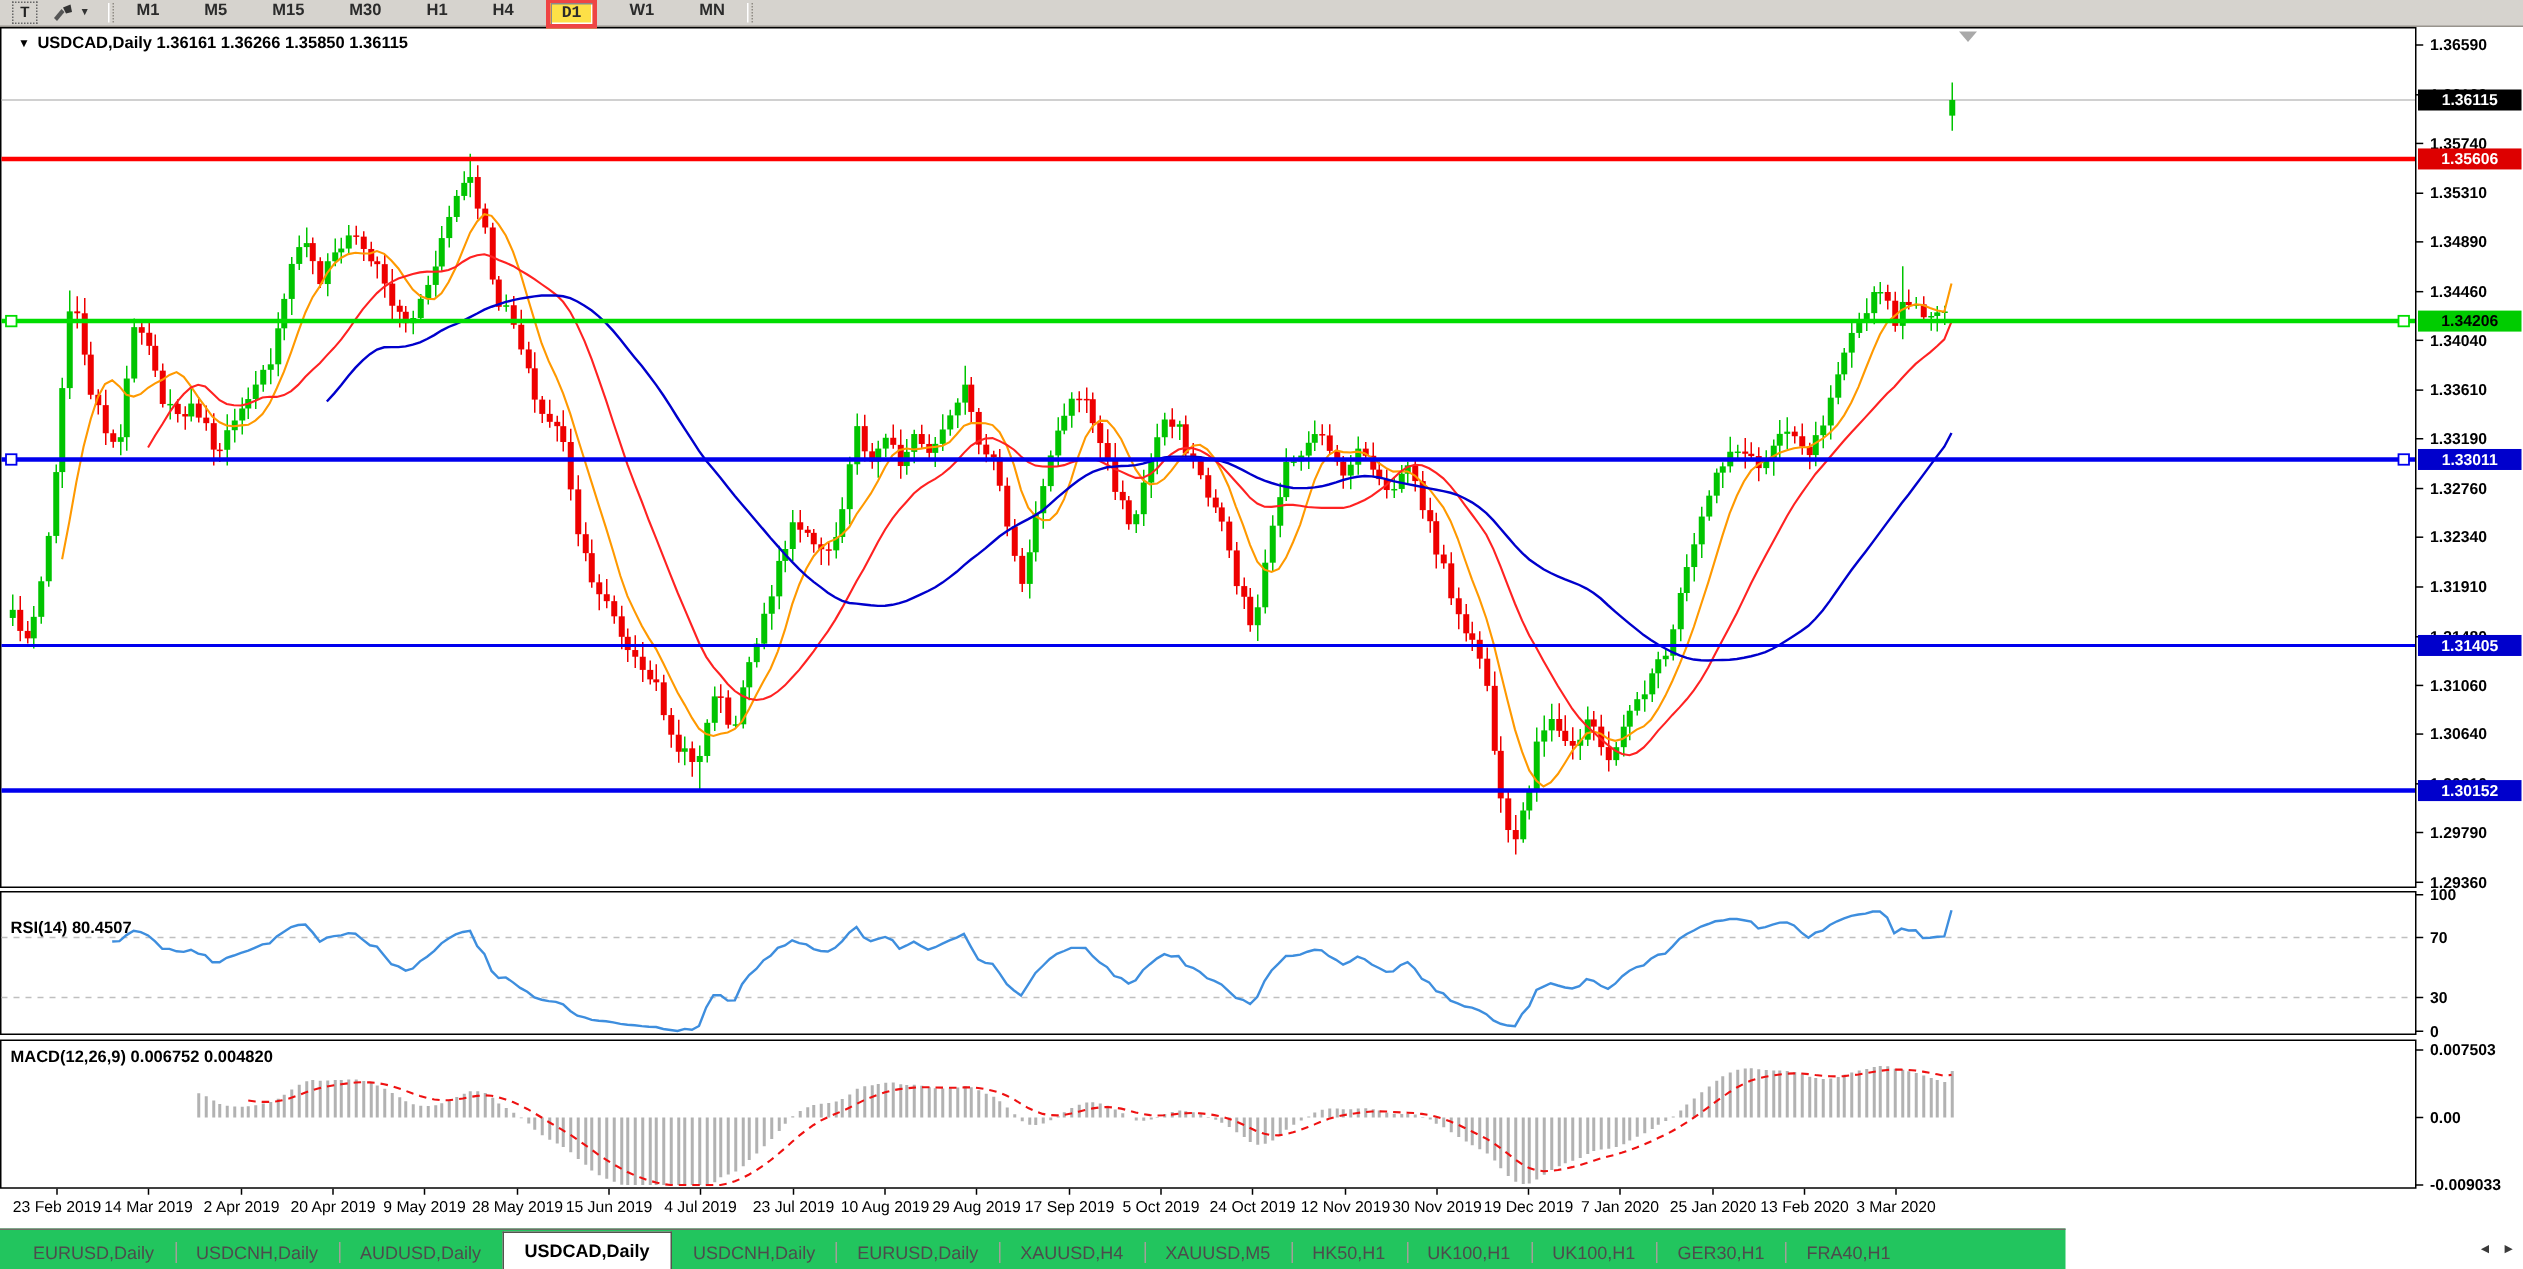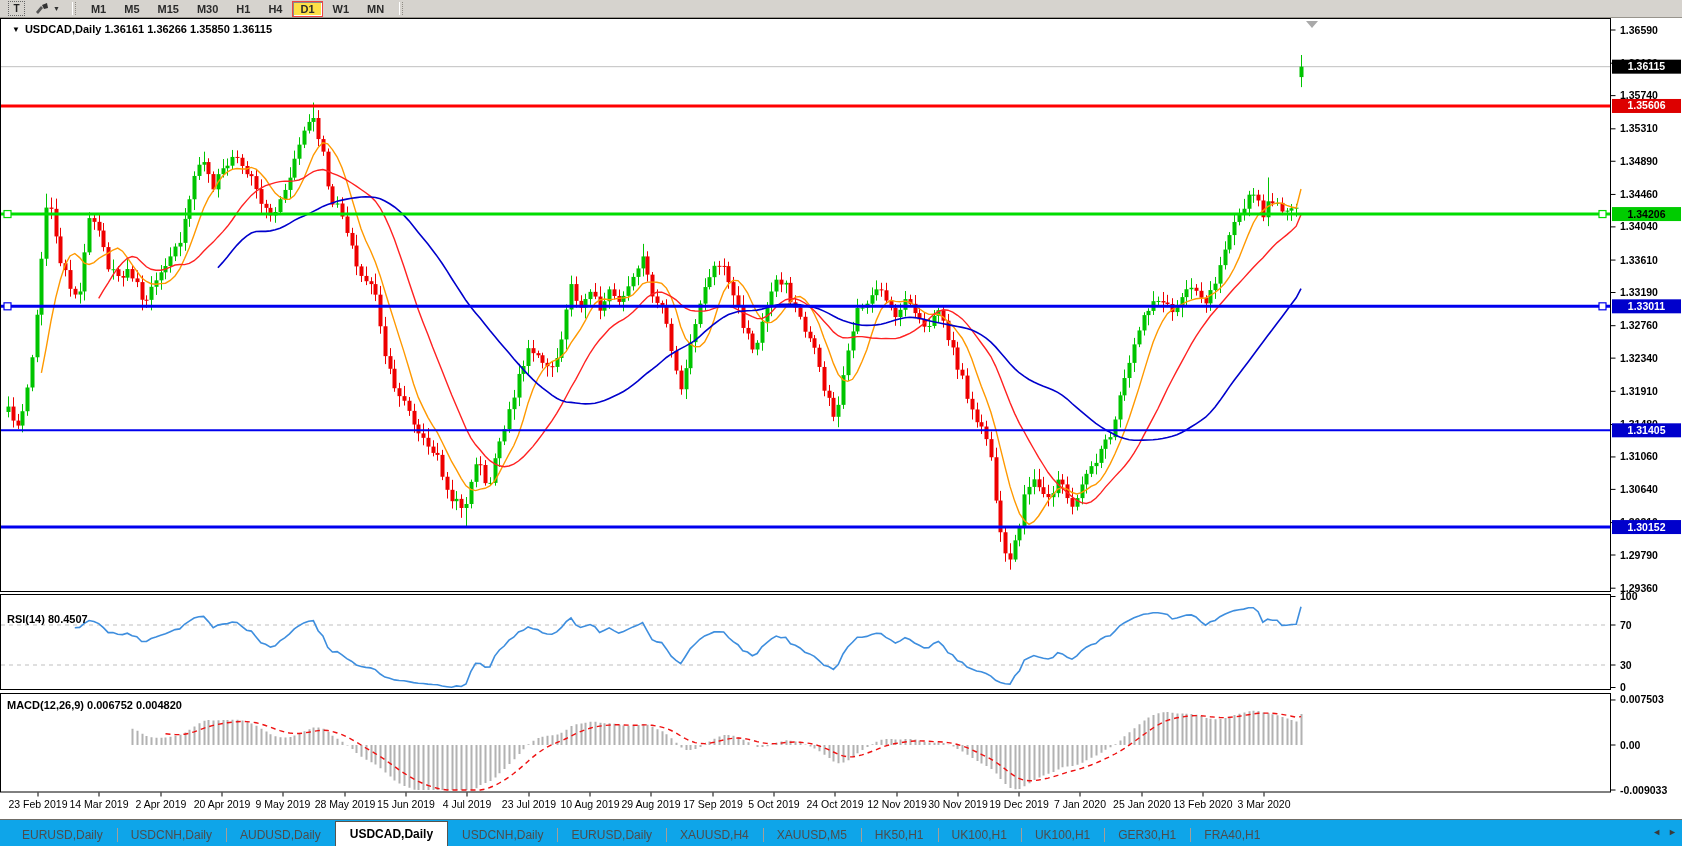--- a/index.html
+++ b/index.html
@@ -10,32 +10,32 @@
            border-bottom:1px solid #98948d;display:flex;align-items:center;padding-left:5px;
            box-sizing:border-box;z-index:6;}
   .tool-btn{height:16px;display:flex;align-items:center;justify-content:center;
             padding:0 3px;margin-right:3px;cursor:default;}
   .ttool{width:15px;height:13px;border:1px dotted #666;font:700 10px "Liberation Sans",sans-serif;
          color:#222;display:flex;align-items:center;justify-content:center;}
   .caret{font-size:7px;color:#333;margin-left:3px;}
   .grip{width:2px;height:13px;border-left:1px solid #fff;border-right:1px dotted #8f8b84;margin:0 6px;}
   .tf-btn{font:700 11px "Liberation Sans",sans-serif;color:#2b2b2b;padding:1px 7px;margin:0 1px;
           border:1px solid transparent;cursor:default;}
-  .tf-btn.active{background:#fde047;border:1px solid #ef4444;
-                 box-shadow:inset 1px 1px 0 #8a8a8a, inset -1px -1px 0 #ffffff;}
+  .tf-btn.active{background:#fde047;border:3px solid #ef4444;
+                 box-shadow:inset 1px 1px 0 #8a8a8a, inset -1px -1px 0 #ffffff;font-family:Liberation Mono, monospace;}
   
   #chart-svg{position:absolute;top:0;left:0;}
   .panel-label{position:absolute;font:700 11px "Liberation Sans",sans-serif;color:#000;z-index:3;
                white-space:pre;}
   #chart-title{left:12px;top:23px;}
   #chart-title .dd{font-size:8px;margin-right:5px;position:relative;top:-1px;}
   #rsi-label{left:7px;top:599px;margin-top:14px;}
   #macd-label{left:7px;top:699px;}
   
-  .tabbar{position:absolute;left:0;top:819px;width:1682px;height:27px;background:#0ea5e9;
+  .tabbar{position:absolute;left:0;top:819px;width:1377px;height:27px;background:#22c55e;
           border-top:1px solid #6f6c66;display:flex;align-items:flex-end;box-sizing:border-box;
           padding-left:8px;}
   .tab{font:12px "Liberation Sans",sans-serif;color:#4c4c4c;height:21px;line-height:21px;
        padding:0 14px;position:relative;cursor:default;white-space:nowrap;}
   .tab + .tab:not(.active)::before{content:"";position:absolute;left:0;top:3px;height:14px;width:1px;
        background:#a39f98;}
   .tab.active{background:#fff;border:1px solid #55534e;border-bottom:none;color:#000;
        font-weight:700;height:24px;line-height:24px;z-index:2;}
   .tab.active + .tab::before{display:none;}
   .nav-arrows{position:absolute;right:5px;top:827px;display:flex;gap:7px;
@@ -52,21 +52,21 @@
       <span class="ttool">T</span>
     </div>
     <div class="tool-btn">
       <svg width="16" height="14" viewBox="0 0 16 14">
         <path d="M2 10 L7 4 L9 6 L4 12 Z" fill="#555"></path>
         <path d="M8 3 L13 1 L14 6 L10 7 Z" fill="#333"></path>
       </svg>
       <span class="caret">▼</span>
     </div>
     <div class="grip"></div>
-    <div id="tf-buttons" style="display:flex;">
+    <div id="tf-buttons" style="display:flex;gap:12px;">
         <div class="tf-btn">M1</div>
         <div class="tf-btn">M5</div>
         <div class="tf-btn">M15</div>
         <div class="tf-btn">M30</div>
         <div class="tf-btn">H1</div>
         <div class="tf-btn">H4</div>
         <div class="tf-btn active">D1</div>
         <div class="tf-btn">W1</div>
         <div class="tf-btn">MN</div>
       </div>

